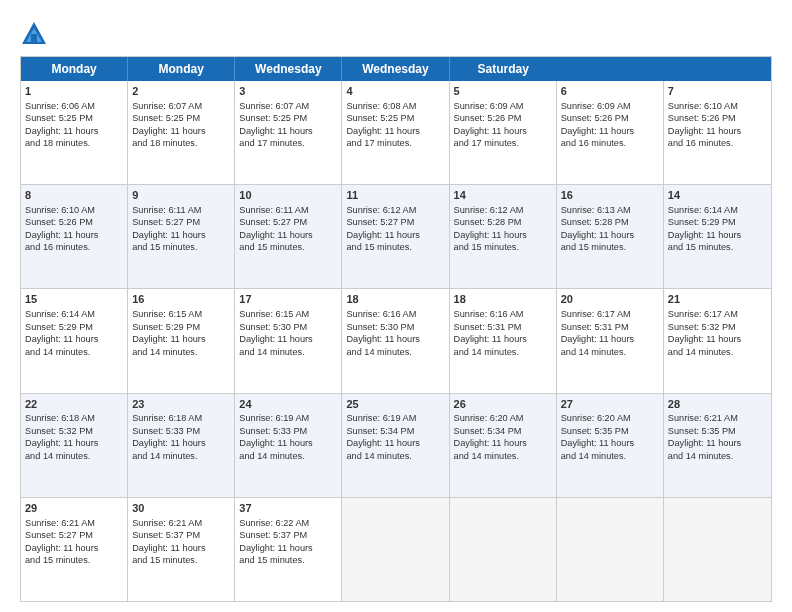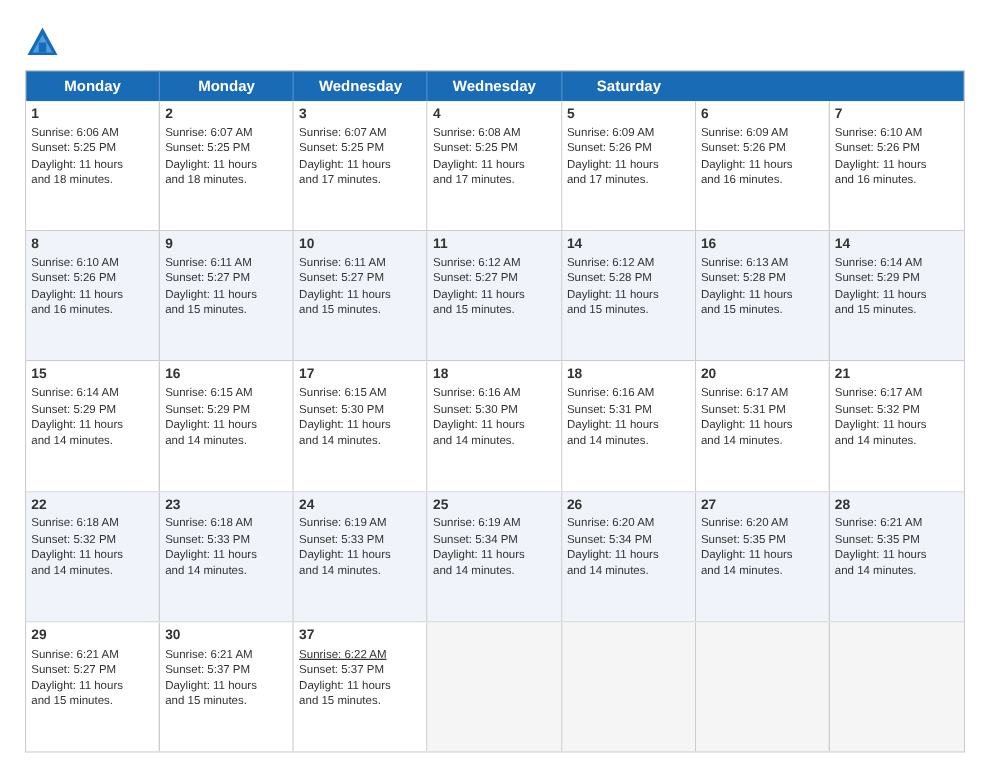--- a/index.html
+++ b/index.html
@@ -357,21 +357,21 @@
           </div>
           <div class="cal-cell">
             <span class="day-num">30</span>
             <span style="display: block;">Sunrise: 6:21 AM</span>
             <span style="display: block;">Sunset: 5:37 PM</span>
             <span style="display: block;">Daylight: 11 hours</span>
             <span style="display: block;">and 15 minutes.</span>
           </div>
           <div class="cal-cell">
             <span class="day-num">37</span>
-            <span style="display: block; text-decoration: underline;">Sunrise: 6:22 AM</span>
+            <span style="display: block;">Sunrise: 6:22 AM</span>
             <span style="display: block;">Sunset: 5:37 PM</span>
             <span style="display: block;">Daylight: 11 hours</span>
             <span style="display: block;">and 15 minutes.</span>
           </div>
           <div class="cal-cell empty"></div>
           <div class="cal-cell empty"></div>
           <div class="cal-cell empty"></div>
           <div class="cal-cell empty"></div>
         </div>
       </div>

